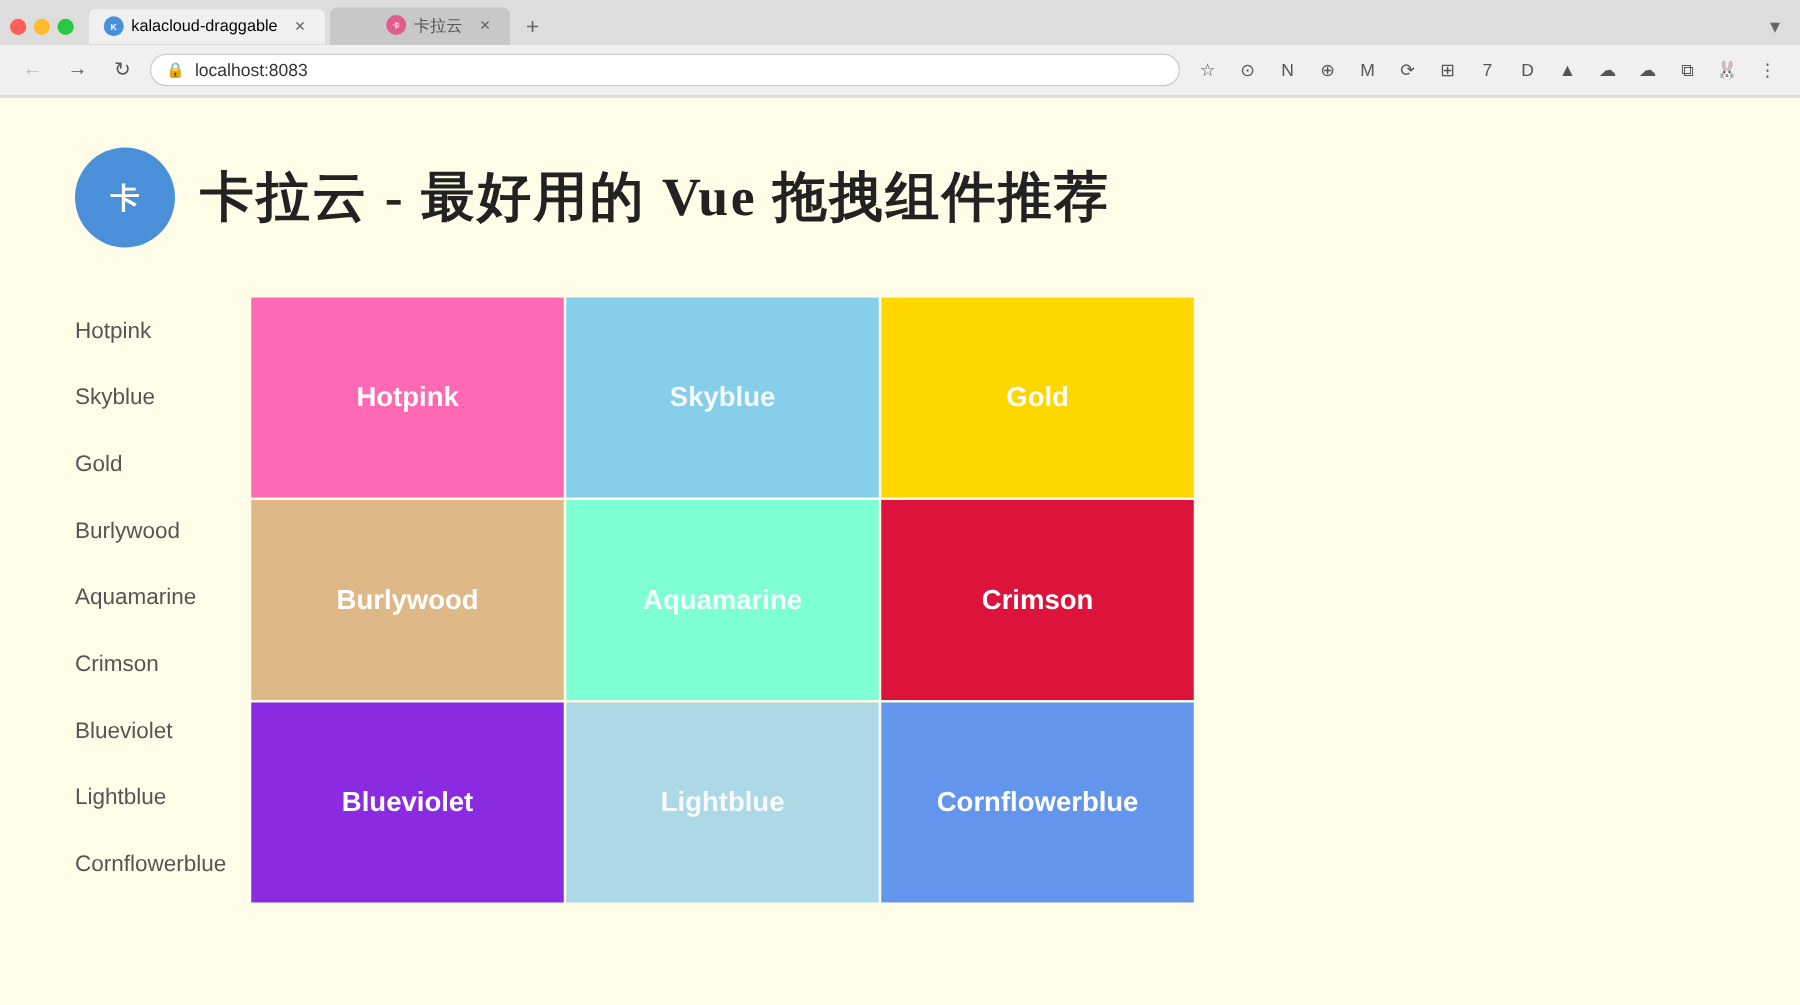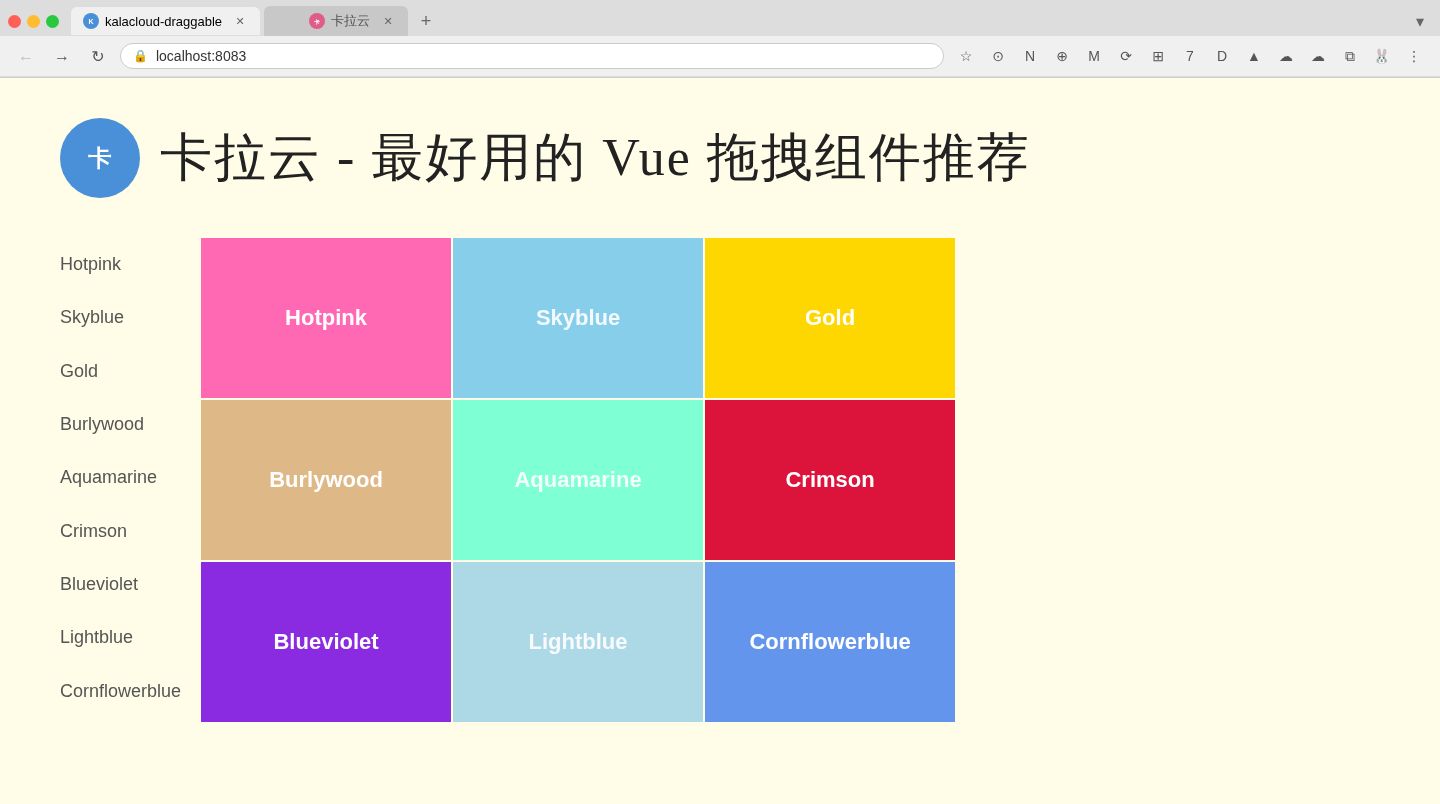--- a/index.html
+++ b/index.html
@@ -35,21 +35,20 @@
       height: 13px;
       border-radius: 50%;
     }
 
     .tl-red { background: #ff5f57; }
     .tl-yellow { background: #febc2e; }
     .tl-green { background: #28c840; }
 
     .tab {
       display: flex;
-      align-items: center;
       gap: 6px;
       padding: 6px 12px;
       border-radius: 6px 6px 0 0;
       font-size: 13px;
       cursor: pointer;
       max-width: 200px;
     }
 
     .tab.active {
       background: #f0f0f0;
@@ -190,22 +189,22 @@
       justify-content: center;
       flex-shrink: 0;
     }
 
     .logo svg {
       width: 50px;
       height: 50px;
     }
 
     .page-title {
-      font-size: 52px;
-      font-weight: normal;
+      font-size: 43px;
+      font-weight: bold;
       color: #222;
       font-family: serif;
       letter-spacing: 2px;
     }
 
     
     .color-layout {
       display: flex;
       gap: 0;
       align-items: flex-start;

